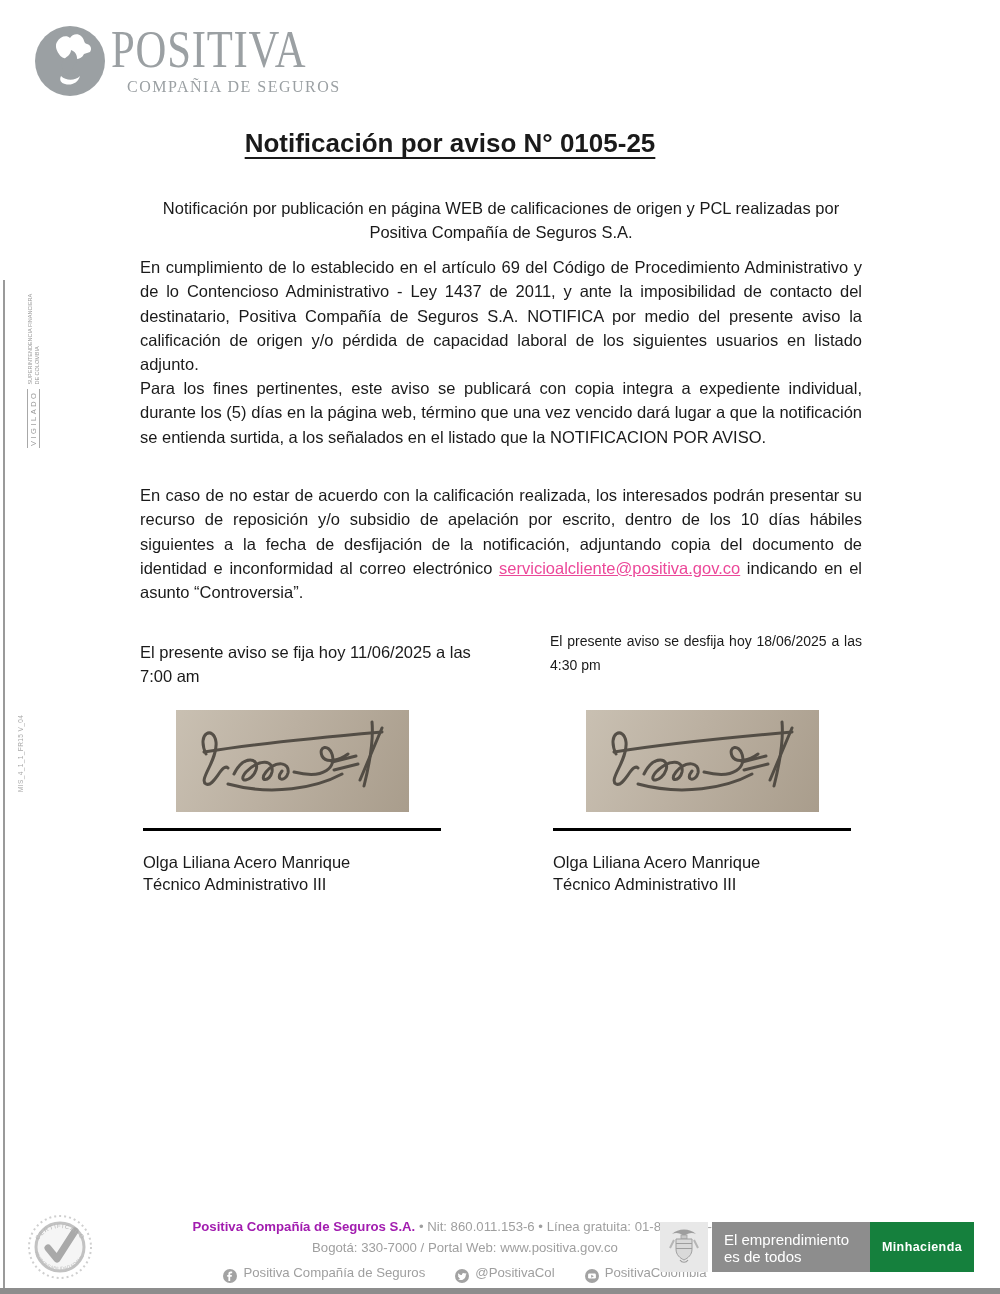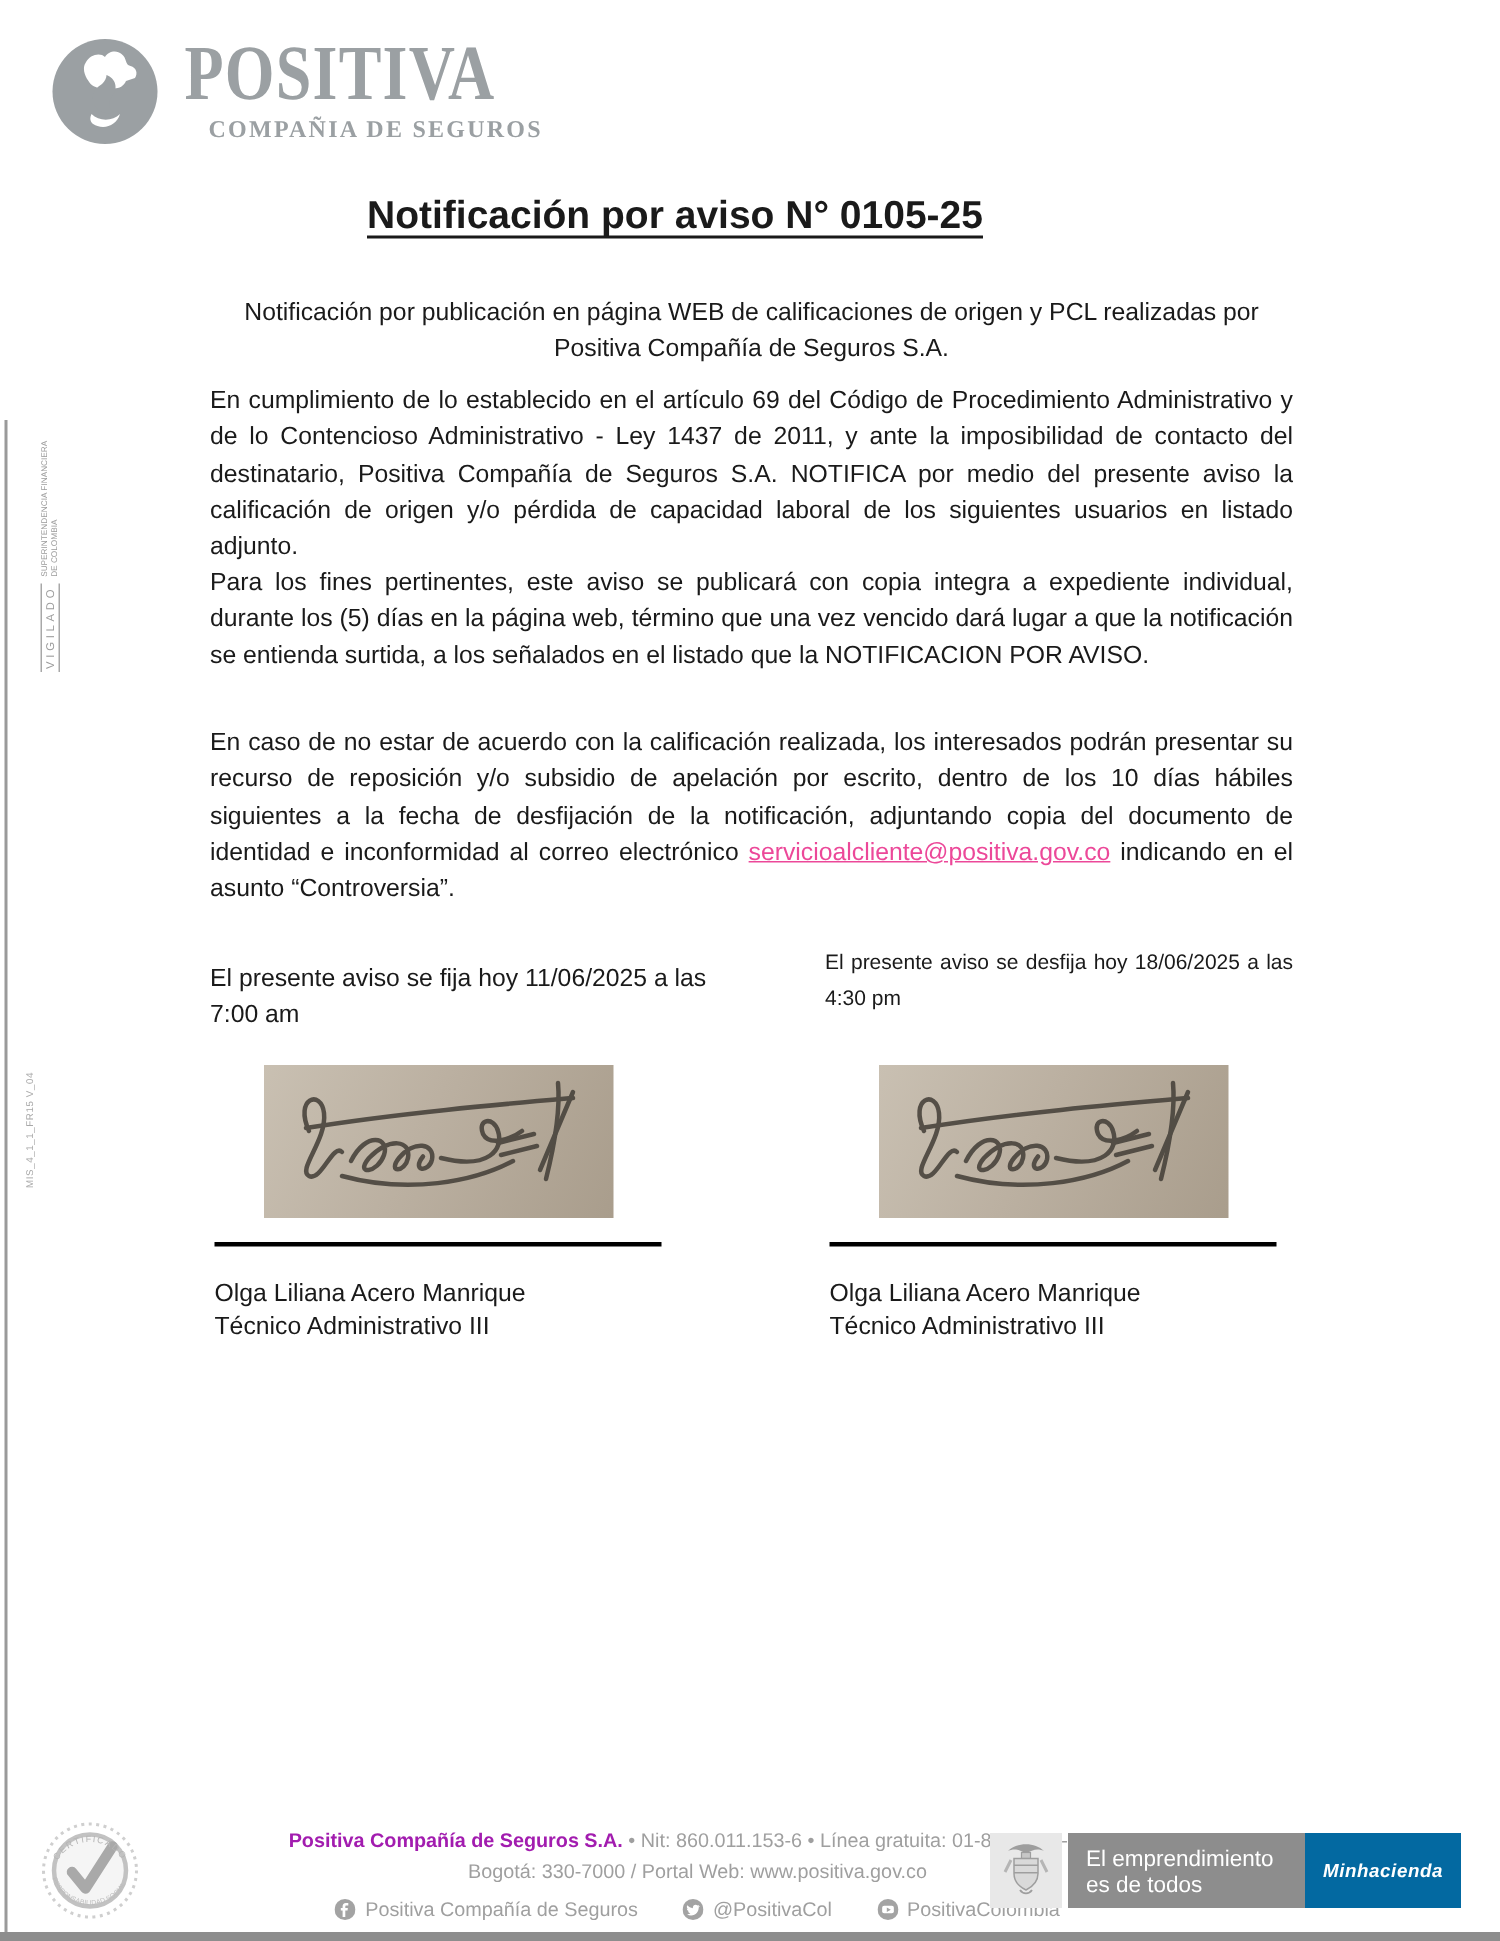--- a/index.html
+++ b/index.html
@@ -6,21 +6,21 @@
   html,body { background:#ffffff; }
   body { font-family:"Liberation Sans", sans-serif; color:#1a1a1a; }
   .page { position:relative; width:1000px; height:1294px; background:#fff; overflow:hidden; margin:0 auto; }
 
   
   .left-rule { position:absolute; left:3px; top:280px; bottom:0; width:2px; background:#9a9a9a; }
   .bottom-bar { position:absolute; left:0; right:0; bottom:0; height:6px; background:#8d8d8d; }
 
   
   .logo { position:absolute; left:33px; top:24px; display:flex; align-items:flex-start; }
-  .logo-text { margin-left:16px; color:#9ba0a3;font-weight:bold; }
+  .logo-text { margin-left:4px; color:#9ba0a3; }
   .logo-name { font-family:"Liberation Serif", serif; font-size:52px; line-height:52px; letter-spacing:1px;
                transform:scaleX(.82); transform-origin:left top; white-space:nowrap; }
   .logo-tagline { font-family:"Liberation Serif", serif; font-size:16px; letter-spacing:1.5px; margin:2px 0 0 16px; white-space:nowrap; }
 
   
   .vigilado-wrap { position:absolute; left:27px; top:448px; transform:rotate(-90deg); transform-origin:0 0;
                    display:flex; align-items:center; gap:4px; color:#9b9b9b; }
   .vigilado-box { font-size:7.5px; letter-spacing:2.5px; border-top:1px solid #a8a8a8; border-bottom:1px solid #a8a8a8; padding:1px 2px; white-space:nowrap; }
   .sfc { display:flex; flex-direction:column; font-size:5.5px; line-height:1.25; white-space:nowrap; }
   .doc-code { position:absolute; left:17px; top:792px; transform:rotate(-90deg); transform-origin:0 0;
@@ -46,29 +46,29 @@
   .sig-photo svg { width:100%; height:100%; display:block; }
   .sig-line { height:3px; background:#000; margin-top:16px; }
   .sig-name { margin-top:20px; font-size:16.5px; line-height:22px; }
 
   
   .seal { position:absolute; left:22px; top:1212px; width:76px; height:70px; }
   .footer-center { position:absolute; left:150px; top:1216px; width:630px; text-align:center;
                    color:#9f9f9f; font-size:13.2px; line-height:21px; }
   .footer-center b { color:#a21caf; }
   .social-row { display:flex; justify-content:center; align-items:center; gap:30px; margin-top:4px; }
-  .social-item { display:flex; align-items:center; gap:6px; }
+  .social-item { display:flex; align-items:flex-end; gap:6px; }
   .social-item svg { width:14px; height:14px; display:block; }
 
   .gov-coat { position:absolute; left:660px; top:1222px; width:48px; height:50px; background:#e8e8e8;
               display:flex; align-items:center; justify-content:center; }
   .gov-dark { position:absolute; left:712px; top:1222px; width:158px; height:50px; background:#8d8d8d;
               color:#fff; font-weight:normal; font-size:15px; line-height:17px; padding:9px 0 0 12px; }
-  .gov-light { position:absolute; left:870px; top:1222px; width:104px; height:50px; background:#0369a1;
-               color:#fff; font-weight:bold; font-size:12.5px; letter-spacing:.4px; text-align:center; line-height:50px;font-style:italic; }
+  .gov-light { position:absolute; left:870px; top:1222px; width:104px; height:50px; background:#15803d;
+               color:#fff; font-weight:bold; font-size:12.5px; letter-spacing:.4px; text-align:center; line-height:50px; }
 </style>
 </head>
 <body>
 
 <div class="page">
 
   <div class="left-rule"></div>
   <div class="bottom-bar"></div>
 
   <div class="logo">

